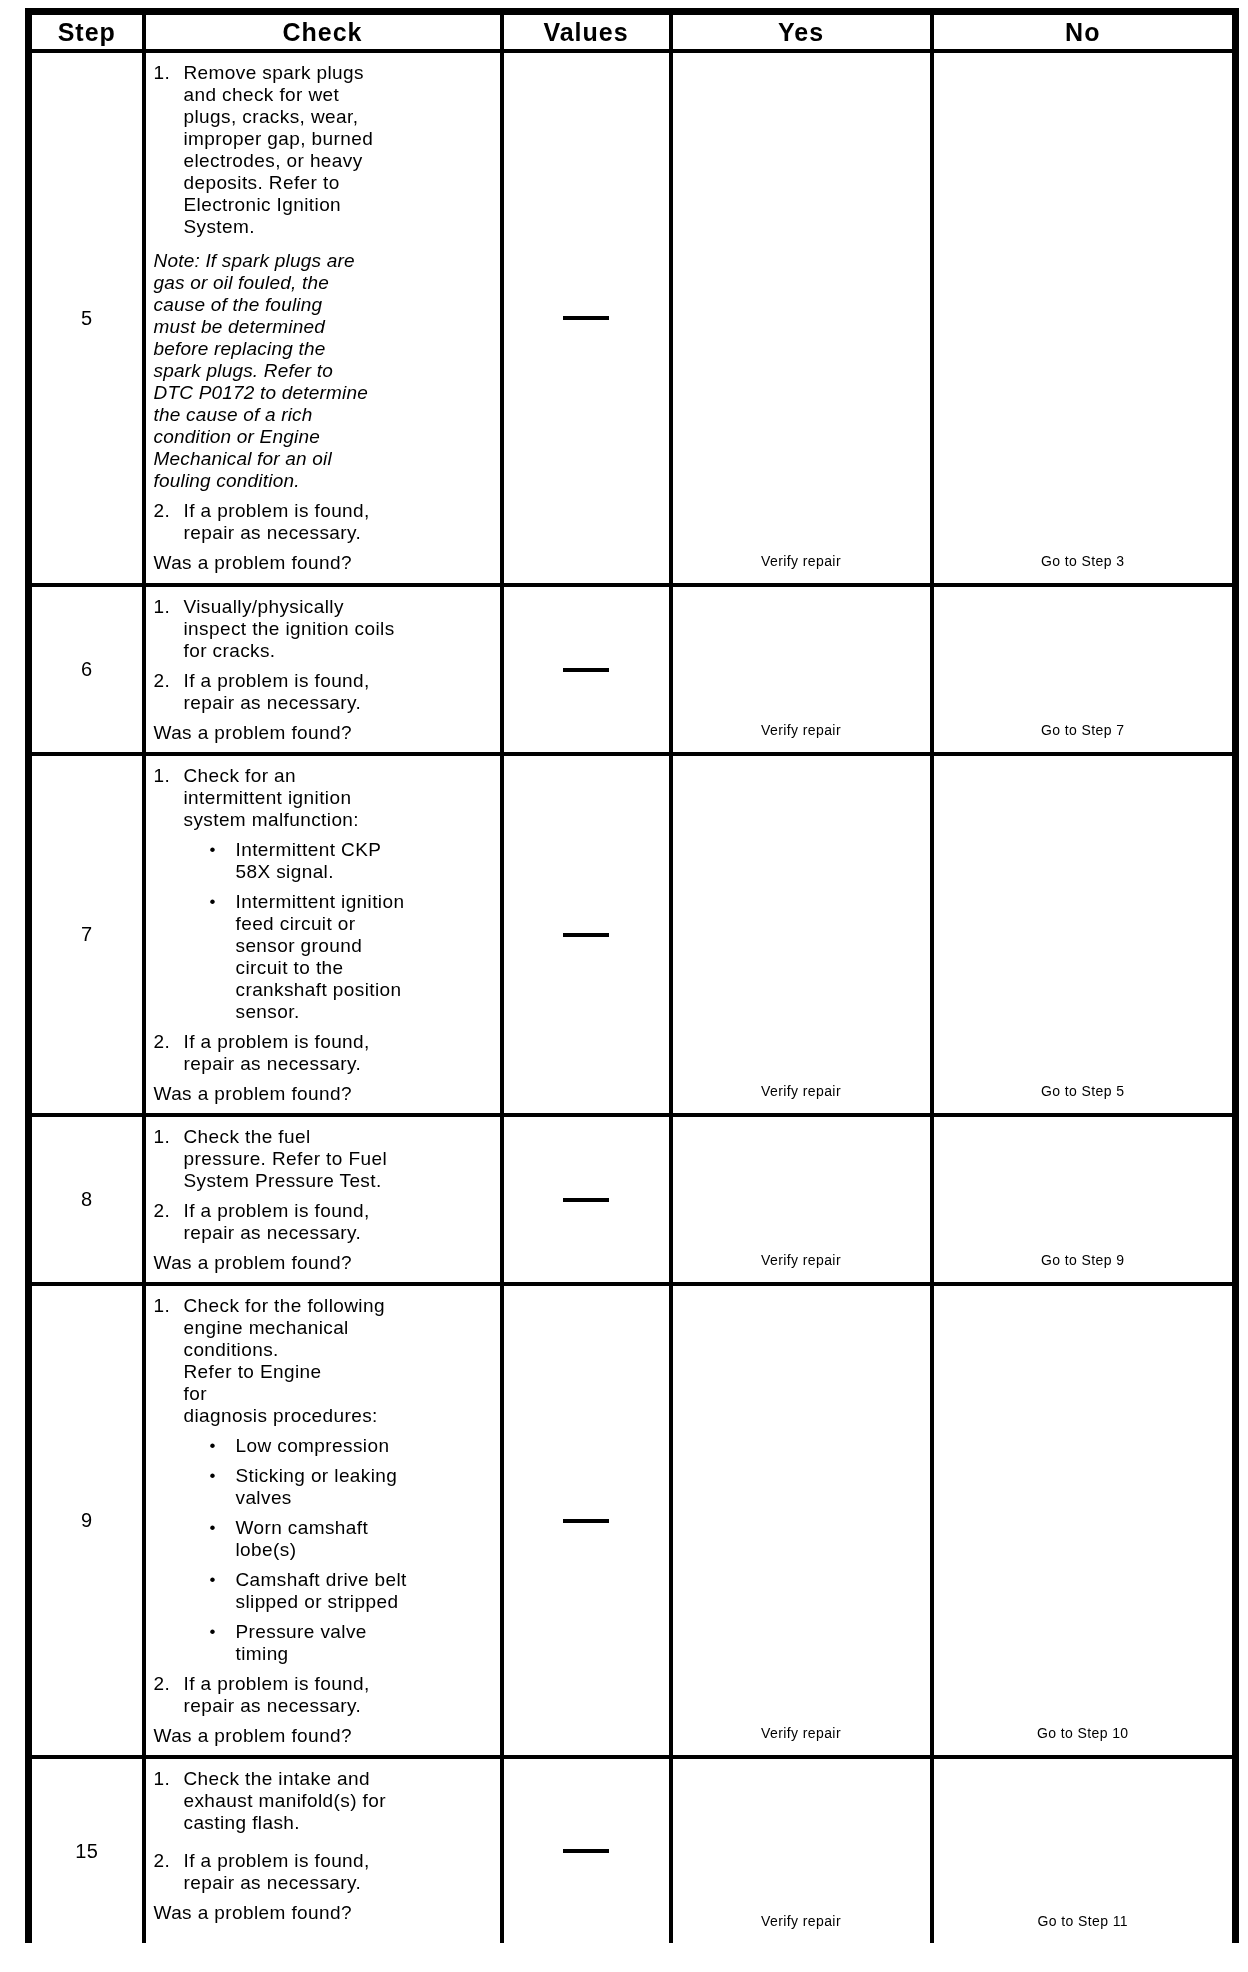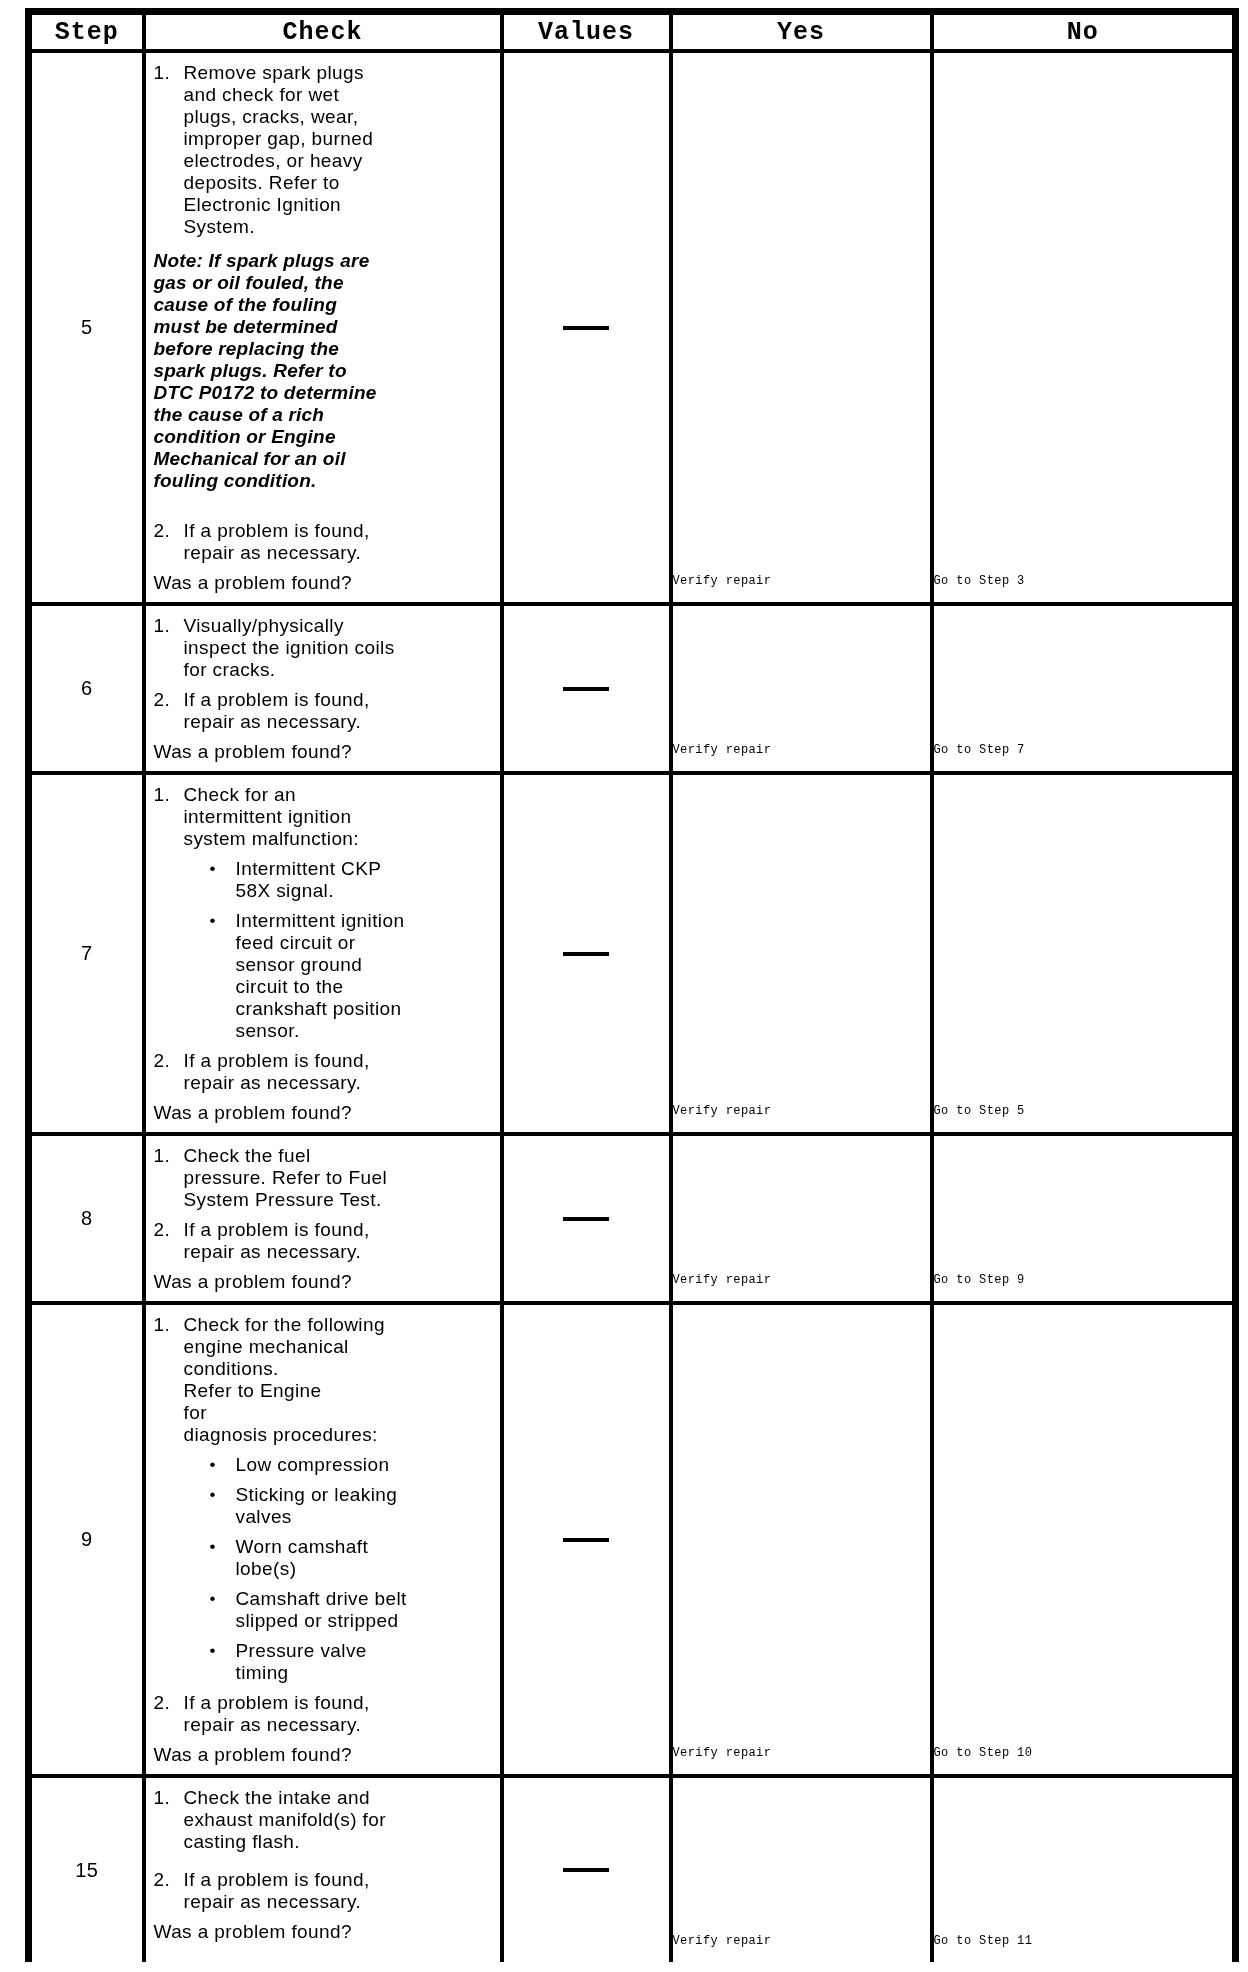--- a/index.html
+++ b/index.html
@@ -28,21 +28,20 @@
   th, td {
     border: 4px solid #000;
     padding: 0;
   }
   thead th {
     height: 34px;
     font-size: 25px;
     font-weight: bold;
     letter-spacing: 1px;
     vertical-align: middle;
-    font-family: Liberation Mono, monospace;
   }
   
   tbody tr:nth-child(1) { height: 534px; }
   tbody tr:nth-child(2) { height: 165px; }
   tbody tr:nth-child(3) { height: 354px; }
   tbody tr:nth-child(4) { height: 162px; }
   tbody tr:nth-child(5) { height: 468px; }
   tbody tr:nth-child(6) { height: 186px; }
   tbody tr:last-child td { border-bottom: none; }
 
@@ -61,42 +60,42 @@
   }
   .blk { white-space: pre-line; }
   .blk + .blk { margin-top: 8px; }
   .num { display: flex; }
   .num .marker { flex: 0 0 30px; }
   .num .txt { flex: 1; }
   .bullet { display: flex; margin-left: 56px; }
   .bullet .bmark { flex: 0 0 26px; font-size: 17px; }
   .bullet .txt { flex: 1; }
   .note {
-    font-weight: bold;
+    font-weight: normal;
     font-style: italic;
     margin-top: 12px !important;
-    margin-bottom: 28px;
+    margin-bottom: 8px;
     letter-spacing: 0.2px;
   }
   .question { margin-top: 8px !important; }
   .spacer { height: 16px; }
 
   td.c-values { vertical-align: middle; text-align: center; }
   .dash {
     width: 46px;
     height: 4px;
     background: #000;
     margin: 0 auto;
   }
   td.c-yes, td.c-no {
     vertical-align: bottom;
-    font-size: 12px;
+    text-align: center;
+    font-size: 14px;
     letter-spacing: 0.4px;
     padding-bottom: 14px;
-    font-family: Liberation Mono, monospace;
   }
 </style>
 </head>
 <body>
 
 <div class="sheet">
   <table class="diag">
     <colgroup>
       <col style="width:115px">
       <col style="width:358px">

